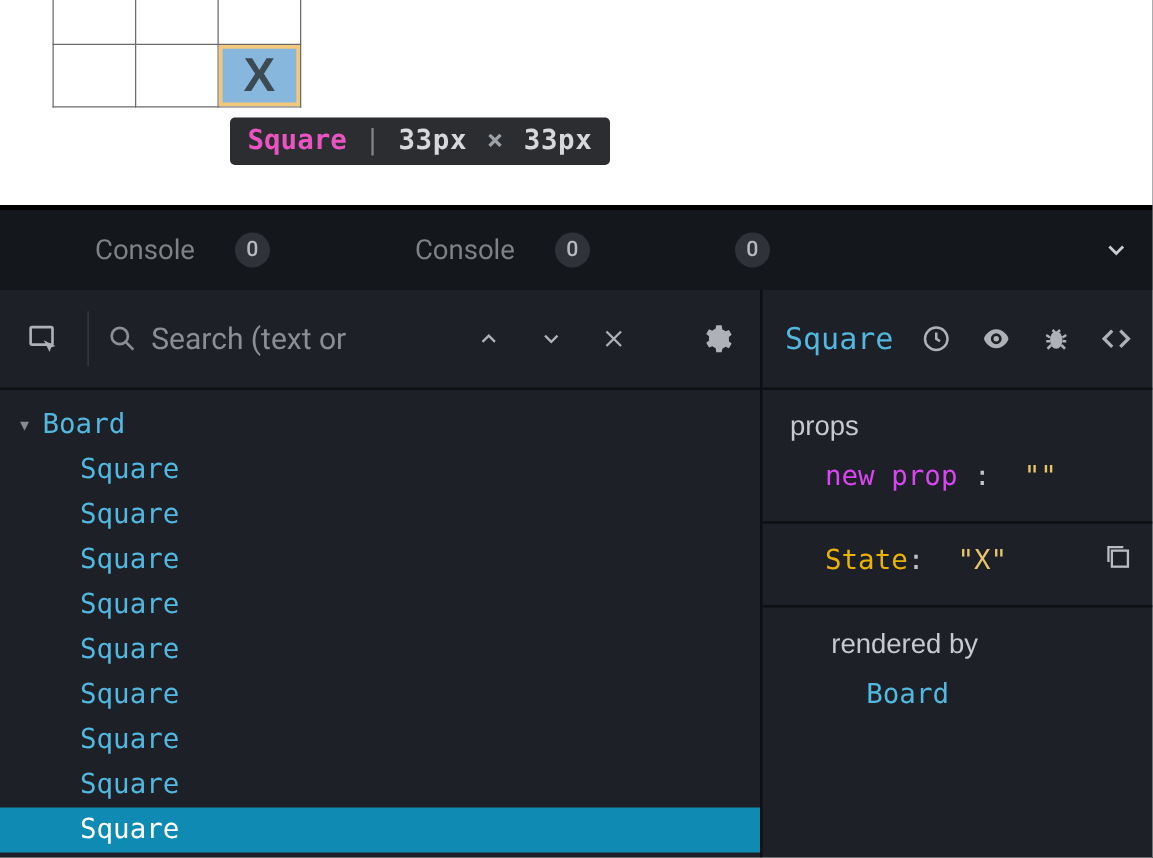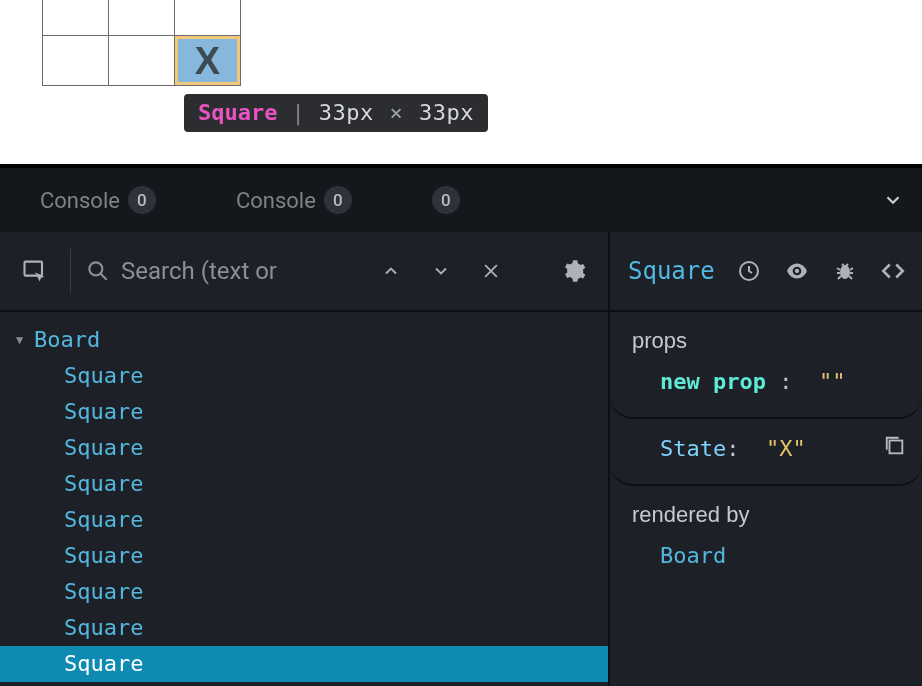--- a/index.html
+++ b/index.html
@@ -26,36 +26,36 @@
   .inspect-tooltip {
     position: absolute; top: 94px; left: 184px;
     background: #2b2d31; border-radius: 4px;
     padding: 8px 14px;
     font: 600 22px/1 "SF Mono", Menlo, Consolas, monospace;
     color: #d6d8dc;
     display: flex; align-items: center; gap: 14px;
   }
   .inspect-tooltip .comp { color: #e954c0; }
   .inspect-tooltip .sep { color: #808287; font-weight: 400; }
-  .inspect-tooltip .dim { font-weight: 400; letter-spacing: .5px; }
+  .inspect-tooltip .dim { font-weight: 700; letter-spacing: .5px; }
   .inspect-tooltip .times { color: #9ea1a6; padding: 0 2px; }
 
   
   .devtools { flex: 1; display: flex; flex-direction: column; background: #1d2026; color: #d0d3d8; border-top: 4px solid #000; }
 
   
   .tabstrip {
     height: 64px; background: #14171b;
     display: flex; align-items: center;
     padding: 0 10px 0 40px;
     gap: 80px;
     font-size: 22px;
     position: relative;
   }
-  .tab { display: flex; align-items: center; gap: 8px; color: #7e8186; cursor: pointer; }
+  .tab { display: flex; align-items: center; gap: 32px; color: #7e8186; cursor: pointer; margin-left: 36px; }
   .tab.active { color: #eef0f3; font-weight: 600; }
   .tab .badge {
     min-width: 28px; height: 28px; border-radius: 14px;
     background: #2f3339; color: #b7bac0;
     display: flex; align-items: center; justify-content: center;
     font-size: 17px; font-weight: 500;
   }
   .tabstrip-chevron { position: absolute; right: 18px; top: 50%; transform: translateY(-50%); color: #c8cbd0; }
 
   
@@ -92,26 +92,26 @@
   .right-head {
     height: 80px; display: flex; align-items: center; justify-content: space-between;
     padding: 0 14px 0 18px;
     border-bottom: 2px solid #0d0f12;
   }
   .right-head .sel-name { font: 500 24px/1 "SF Mono", Menlo, Consolas, monospace; color: #52b8e0; }
   .right-head-icons { display: flex; align-items: center; gap: 18px; color: #b9bcc2; }
   .right-head-icons .tool-btn { width: 30px; height: 30px; }
 
   
-  .section { padding: 16px 18px 20px 22px; border-bottom: 2px solid #0d0f12; position: relative; border-radius: 23px; }
-  .section:last-child { border-bottom: none; }
+  .section { padding: 16px 18px 20px 22px; border-bottom: 2px solid #0d0f12; position: relative; }
+  .section:last-child { border-bottom: none; margin-left: 33px; }
   .section h4 { font: 500 22px/1.2 -apple-system, sans-serif; color: #c6c9ce; margin-bottom: 14px; }
   .kv-row { font: 500 22px/1.3 "SF Mono", Menlo, Consolas, monospace; padding-left: 28px; white-space: pre; }
-  .kv-row .key-np { color: #5eead4; font-weight: bold; }
-  .kv-row .key-st { color: #7dd3fc; }
+  .kv-row .key-np { color: #d946ef; }
+  .kv-row .key-st { color: #eab308; }
   .kv-row .colon { color: #bfc2c7; }
   .kv-row .val-str { color: #e7c36a; }
   .link-comp { font: 500 22px/1.3 "SF Mono", Menlo, Consolas, monospace; color: #52b8e0; padding-left: 28px; cursor: pointer; }
   .section .float-icon { position: absolute; right: 16px; top: 16px; color: #b9bcc2; }
 
   svg { display: block; }
 </style>
 </head>
 <body>
 

